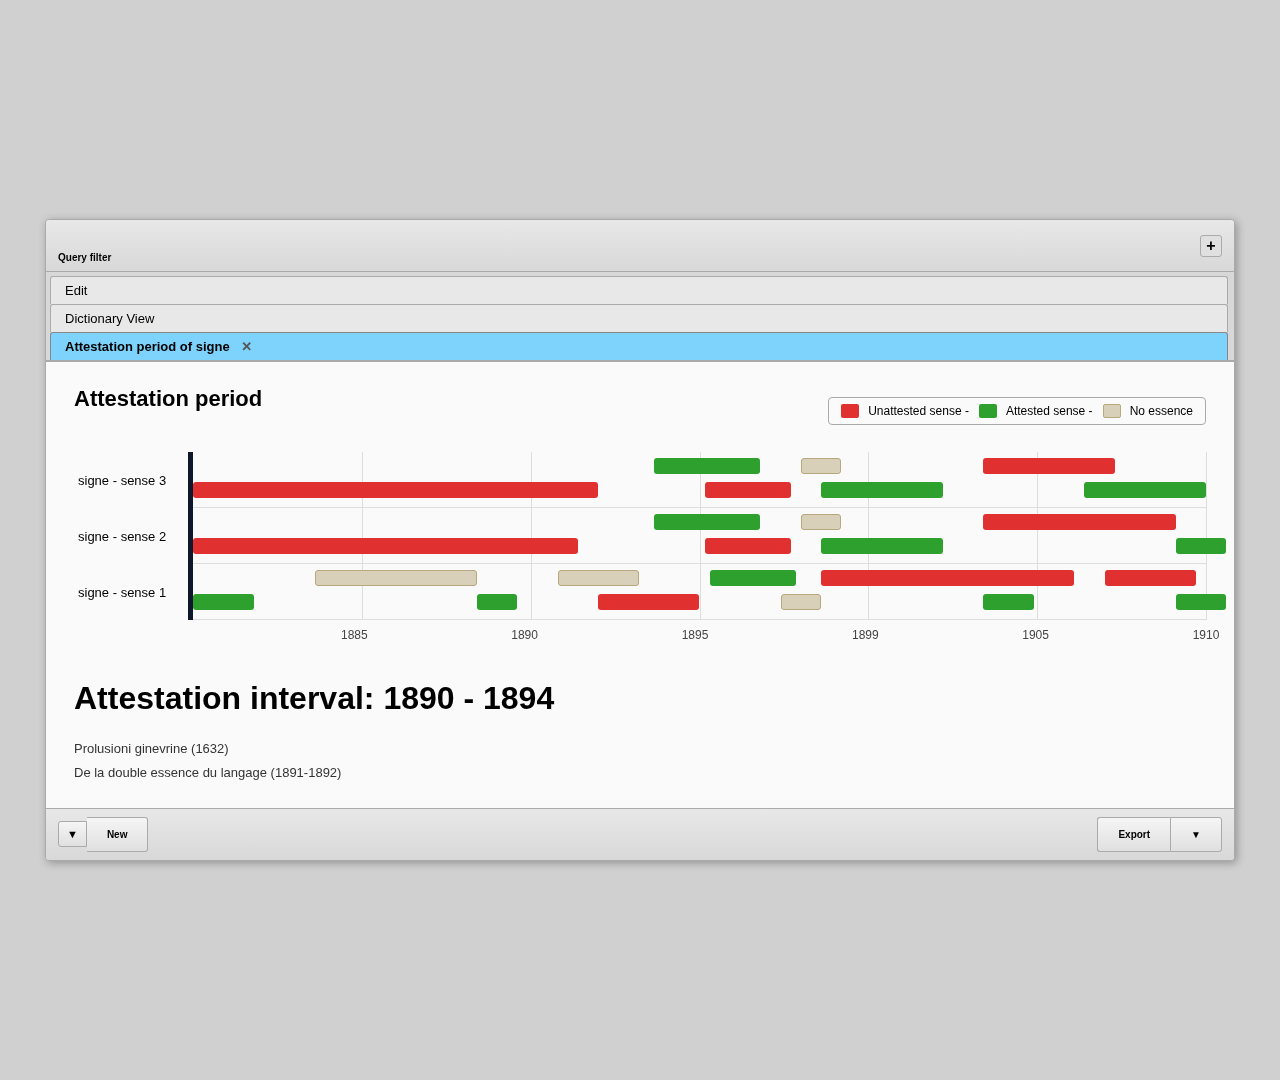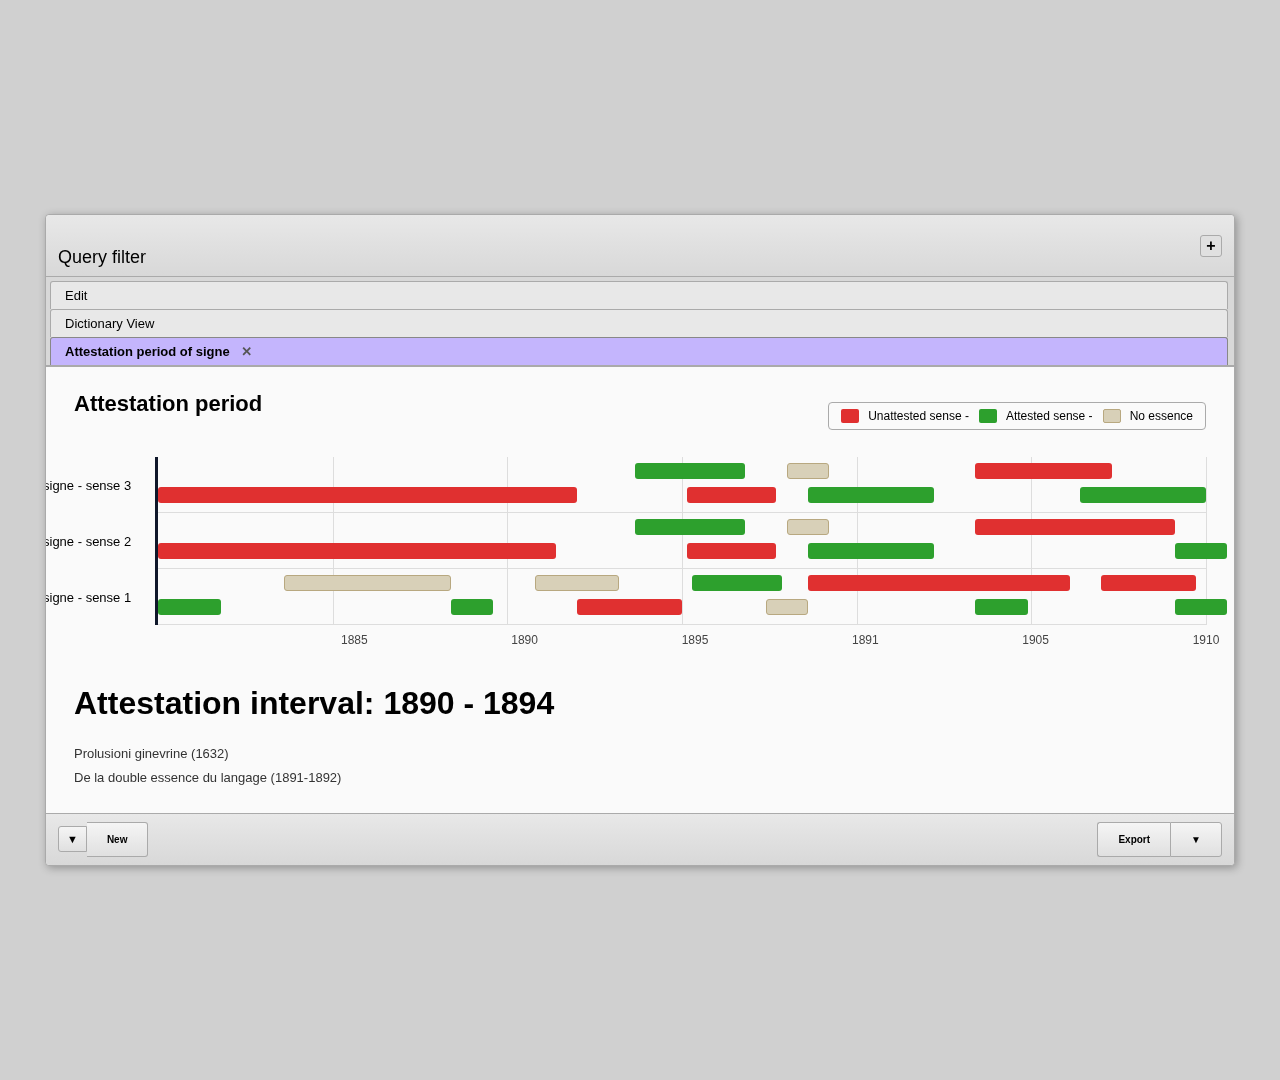--- a/index.html
+++ b/index.html
@@ -25,22 +25,22 @@
     .title-bar {
       background: linear-gradient(to bottom, #e8e8e8, #d8d8d8);
       border-bottom: 1px solid #aaa;
       padding: 8px 12px;
       display: flex;
       justify-content: space-between;
       align-items: center;
       border-radius: 4px 4px 0 0;
     }
     .title-bar-text {
-      font-weight: normal;
-      font-size: 18px;
+      font-weight: bold;
+      font-size: 10px;
       margin-top: 24px;
     }
     .title-bar-plus {
       width: 22px;
       height: 22px;
       background: #e0e0e0;
       border: 1px solid #aaa;
       border-radius: 3px;
       display: flex;
       align-items: center;
@@ -61,21 +61,21 @@
       padding: 6px 14px;
       border: 1px solid #aaa;
       border-bottom: none;
       background: #e8e8e8;
       margin-right: 2px;
       cursor: pointer;
       border-radius: 3px 3px 0 0;
       font-size: 13px;
     }
     .tab.active {
-      background: #c4b5fd;
+      background: #7dd3fc;
       font-weight: bold;
       border-color: #888;
     }
     .tab-close {
       margin-left: 8px;
       cursor: pointer;
       color: #555;
     }
     .content {
       background: #fafafa;
@@ -113,22 +113,22 @@
       align-items: center;
       margin-bottom: 16px;
     }
     
     .chart-container {
       position: relative;
       margin: 10px 0 30px 0;
     }
     .chart-area {
       position: relative;
-      margin-left: 81px;
-      border-left: 3px solid #0f172a;
+      margin-left: 114px;
+      border-left: 5px solid #0f172a;
     }
     .row-area {
       position: relative;
       height: 56px;
       border-bottom: 1px solid #ddd;
     }
     .row-label {
       position: absolute;
       left: -115px;
       top: 50%;
@@ -307,21 +307,21 @@
           <div class="bar bar-green" style="left:78%;width:5%;top:30px;"></div>
           <div class="bar bar-green" style="left:97%;width:5%;top:30px;"></div>
         </div>
 
       </div>
 
       <div class="x-axis">
         <span class="x-tick" style="left:16.67%;">1885</span>
         <span class="x-tick" style="left:33.33%;">1890</span>
         <span class="x-tick" style="left:50%;">1895</span>
-        <span class="x-tick" style="left:66.67%;">1891</span>
+        <span class="x-tick" style="left:66.67%;">1899</span>
         <span class="x-tick" style="left:83.33%;">1905</span>
         <span class="x-tick" style="left:100%;">1910</span>
       </div>
     </div>
 
     <div class="attestation-interval">Attestation interval: 1890 - 1894</div>
 
     <div class="writings-list">
       <div>Prolusioni ginevrine (1632)</div>
       <div>De la double essence du langage (1891-1892)</div>

